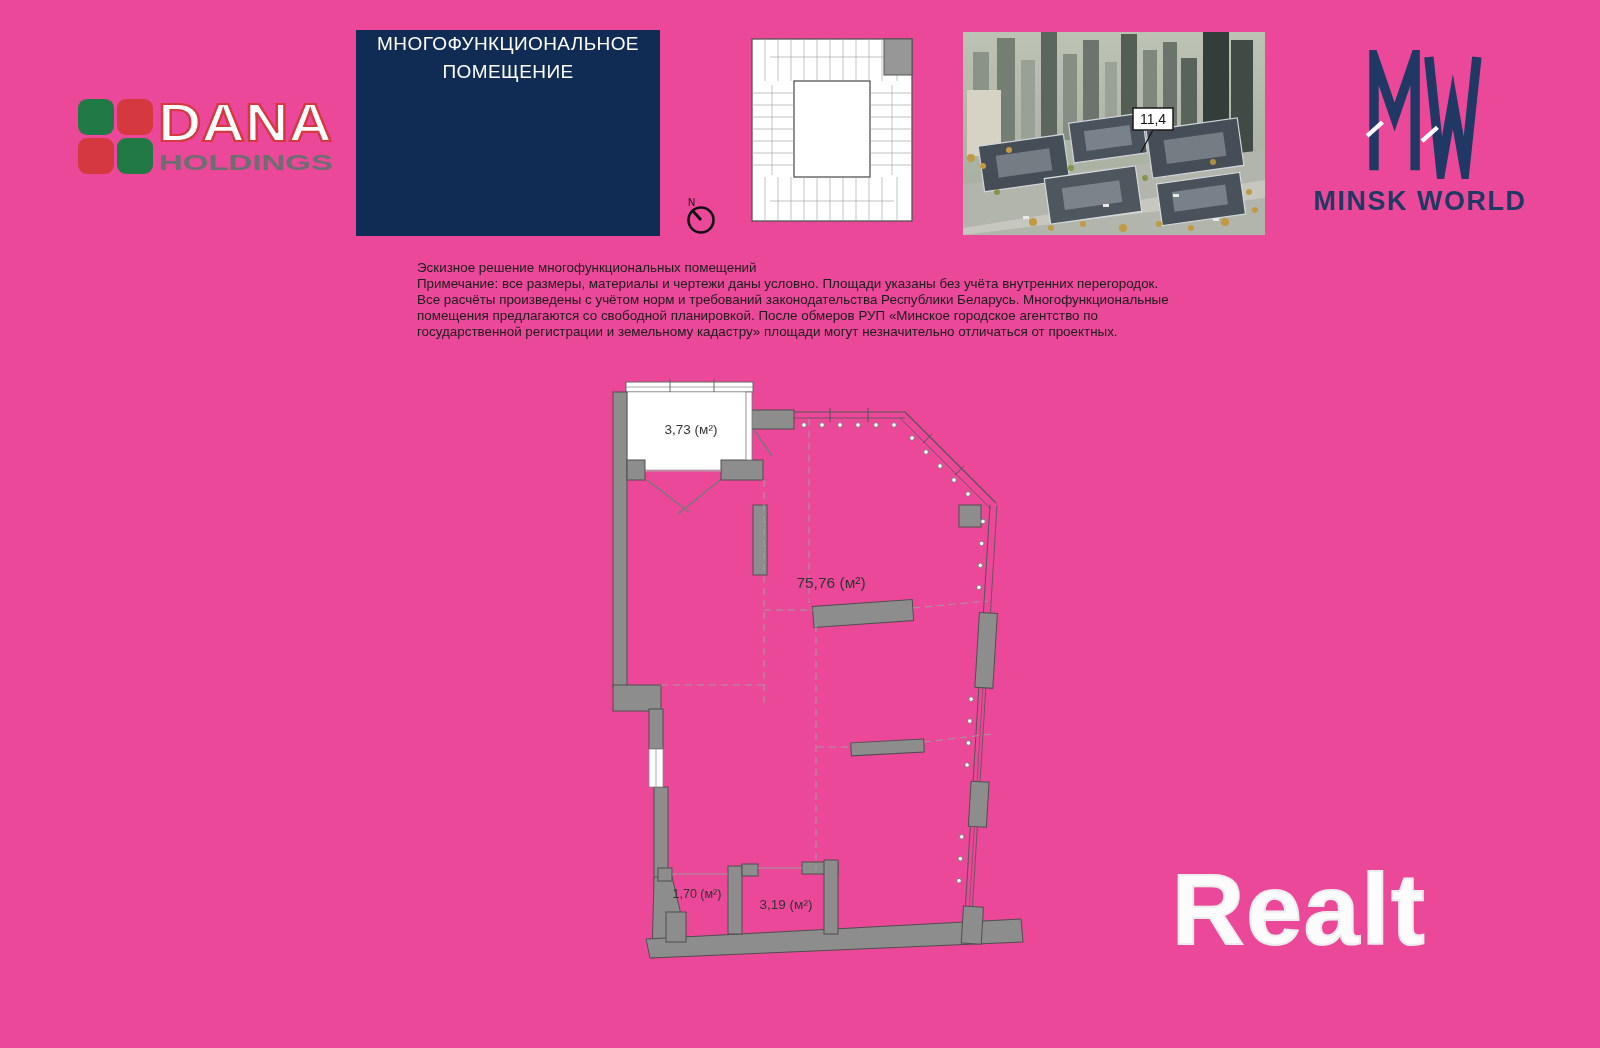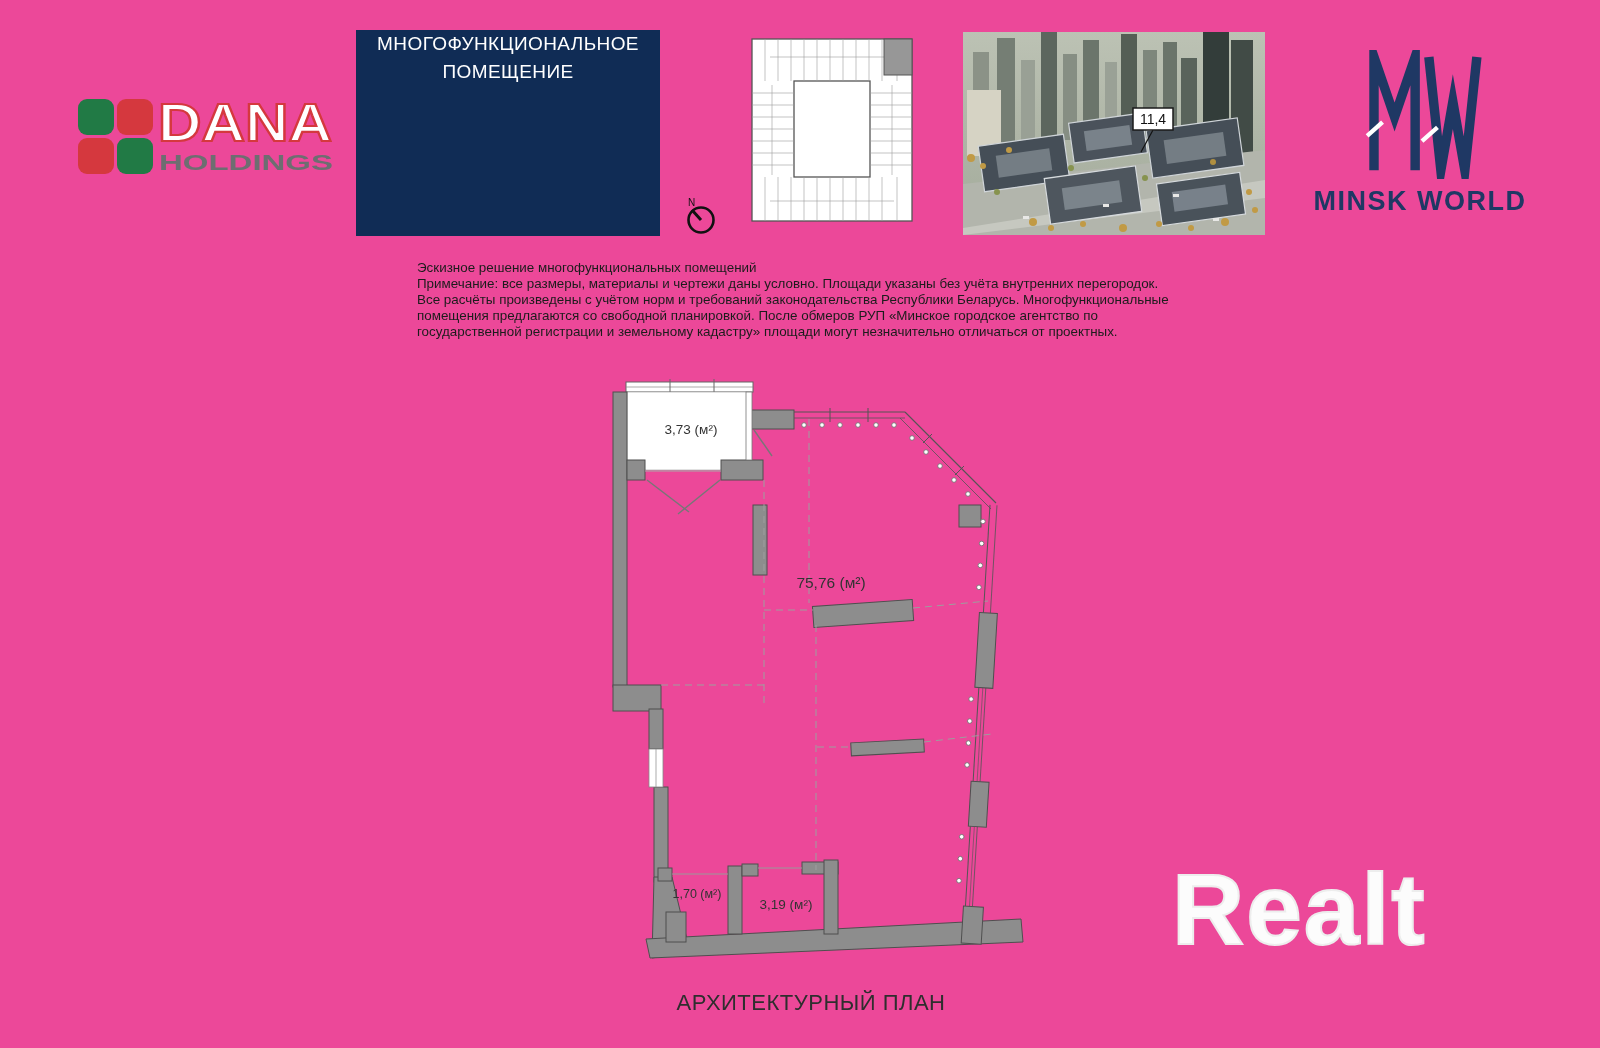--- a/index.html
+++ b/index.html
@@ -327,17 +327,16 @@
 
     <line x1="76" y1="502" x2="132" y2="502" stroke="#999" stroke-width="1"></line>
     <line x1="162" y1="496" x2="206" y2="496" stroke="#999" stroke-width="1"></line>
 
     <text x="95" y="62" font-size="13.5" fill="#333" text-anchor="middle">3,73 (м²)</text>
     <text x="235" y="216" font-size="15.5" fill="#333" text-anchor="middle">75,76 (м²)</text>
     <text x="101" y="526" font-size="12.5" fill="#333" text-anchor="middle">1,70 (м²)</text>
     <text x="190" y="537" font-size="13.5" fill="#333" text-anchor="middle">3,19 (м²)</text>
   </svg>
 
-  <div class="abs caption">АРХИТЕКТУРНЫЙ ПЛАН</div>
 
   <div class="abs watermark">Realt</div>
 
 </div>
 
 </body></html>

